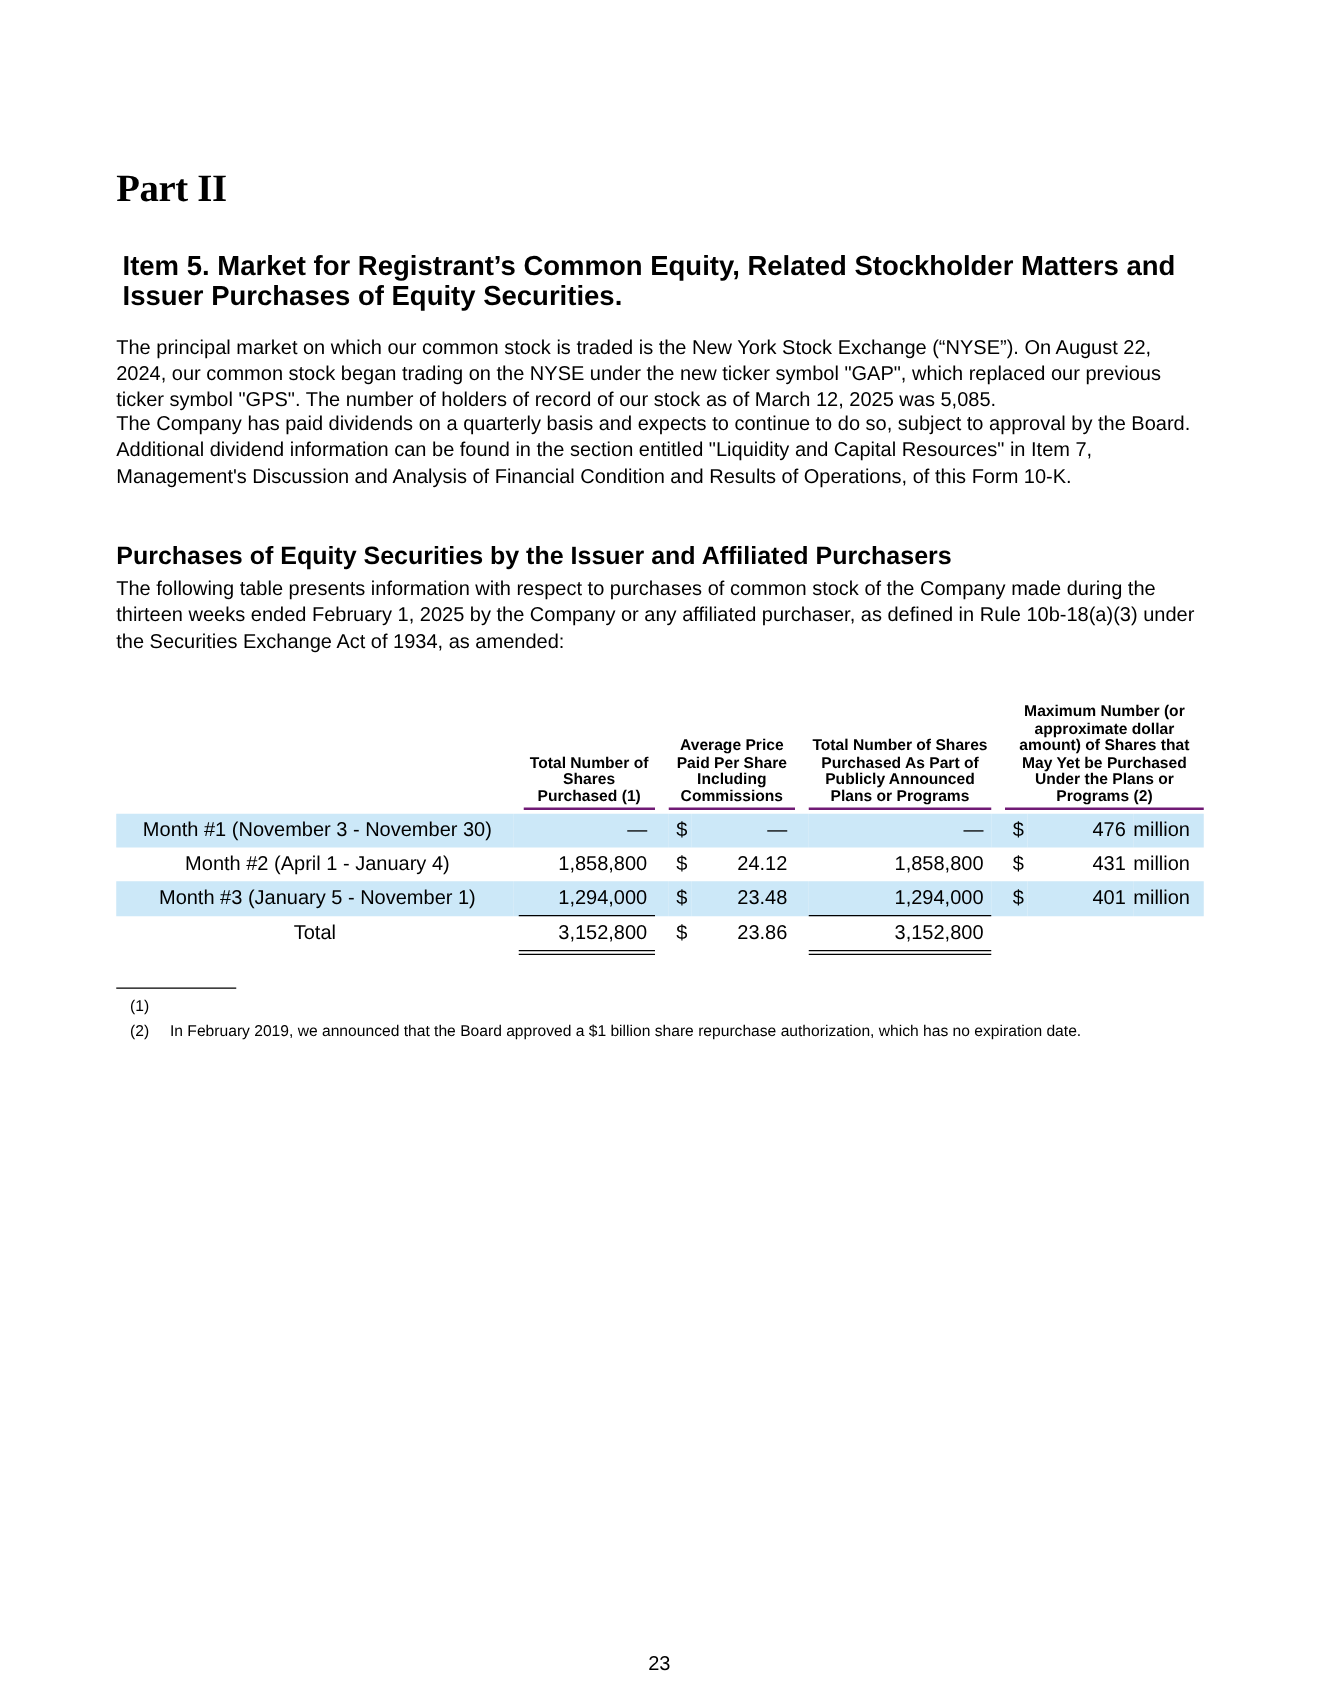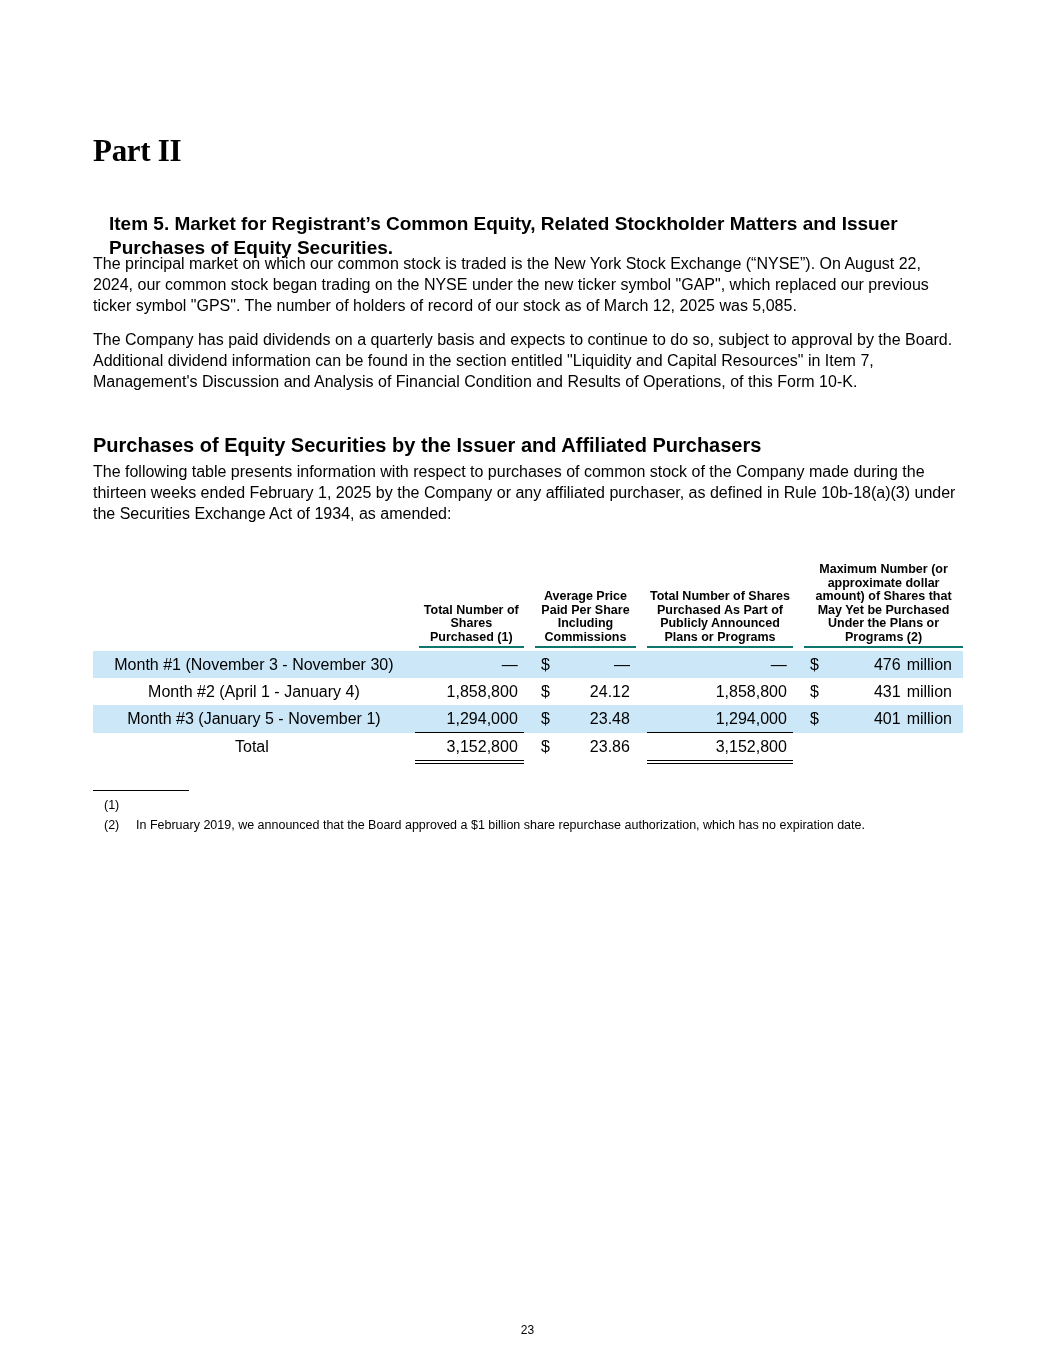--- a/index.html
+++ b/index.html
@@ -1,41 +1,41 @@
 <!DOCTYPE html>
 <html><head>
 <meta charset="utf-8">
 <style>
   html, body { margin: 0; padding: 0; background: #ffffff; }
   body { width: 1055px; height: 1365px; position: relative; font-family: "Liberation Sans", sans-serif; color: #000; }
   .page { position: absolute; left: 93px; top: 0; width: 870px; }
   .part-title { position: absolute; top: 133px; left: 0; font-size: 31px; font-weight: bold; margin: 0; letter-spacing: -0.3px; font-family: Liberation Serif, serif; }
-  .item-title { position: absolute; top: 196px; left: 0; width: 870px; font-size: 19px; font-weight: bold; line-height: 24px; margin: 16px; }
+  .item-title { position: absolute; top: 196px; left: 0; width: 870px; font-size: 22px; font-weight: bold; line-height: 24px; margin: 5px; }
   .para { position: absolute; left: 0; width: 872px; font-size: 16px; line-height: 21px; margin: 0; }
-  .p1 { top: 253px; }
+  .p1 { top: 268px; }
   .p2 { top: 329px; }
   .sub-title { position: absolute; top: 434px; left: 0; font-size: 20px; font-weight: bold; margin: 0; }
   .p3 { top: 461px; }
 
   table.rep { position: absolute; top: 563px; left: 0; width: 870px; border-collapse: collapse; font-size: 16px; }
   table.rep th { font-size: 12.5px; font-weight: bold; line-height: 13.5px; text-align: center; vertical-align: bottom; padding: 0 0 3px 0; }
-  table.rep th .hdr { display: block; border-bottom: 2px solid #0f766e; padding-bottom: 2px; text-align: center; }
+  table.rep th .hdr { display: block; border-bottom: 2px solid #701a75; padding-bottom: 2px; text-align: center; }
   table.rep td { height: 27px; padding: 0; white-space: nowrap; }
   tr.hl td.cell { background: #cce8f8; }
   td.label { padding-left: 4px !important; text-align: center; }
   td.num { text-align: right; padding-right: 6px !important; }
   td.dol { text-align: left; padding-left: 6px !important; width: 12px; }
   .tot-line-top { border-top: 1.5px solid #000; margin-top: 28px; }
   .dbl { border-bottom: 4px double #000; }
 
   .fn-rule { position: absolute; top: 790px; left: 0; width: 96px; border-top: 1px solid #000; }
   .footnotes { position: absolute; top: 795px; left: 0; width: 870px; font-size: 12.5px; line-height: 20px; }
   .fn { display: flex; }
   .fn-num { width: 43px; text-align: left; padding-left: 11px; box-sizing: border-box; }
-  .page-num { position: absolute; top: 1323px; left: 0; width: 1055px; text-align: center; font-size: 12px; }
+  .page-num { position: absolute; top: 1323px; left: 0; width: 1055px; text-align: center; font-size: 16px; }
 </style>
 </head>
 <body>
 
 <div class="page">
   <h1 class="part-title">Part II</h1>
   <h2 class="item-title">Item 5. Market for Registrant’s Common Equity, Related Stockholder Matters and Issuer Purchases of Equity Securities.</h2>
   <p class="para p1">The principal market on which our common stock is traded is the New York Stock Exchange (“NYSE”). On August 22, 2024, our common stock began trading on the NYSE under the new ticker symbol "GAP", which replaced our previous ticker symbol "GPS". The number of holders of record of our stock as of March 12, 2025 was 5,085.</p>
   <p class="para p2">The Company has paid dividends on a quarterly basis and expects to continue to do so, subject to approval by the Board. Additional dividend information can be found in the section entitled "Liquidity and Capital Resources" in Item 7, Management's Discussion and Analysis of Financial Condition and Results of Operations, of this Form 10-K.</p>
   <h3 class="sub-title">Purchases of Equity Securities by the Issuer and Affiliated Purchasers</h3>

